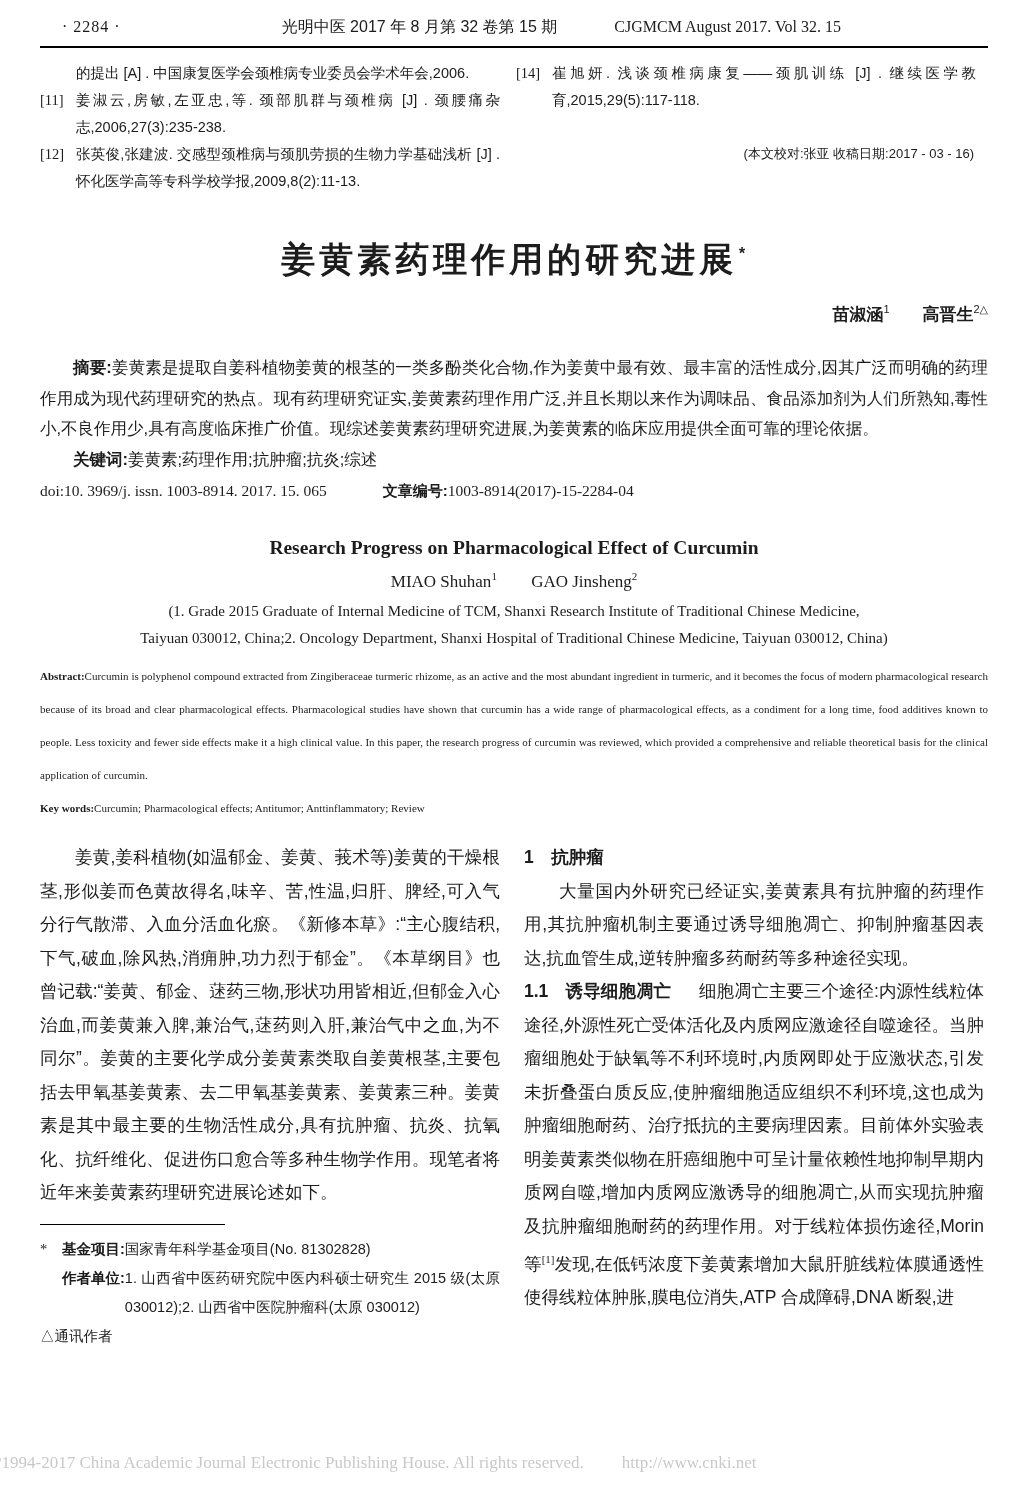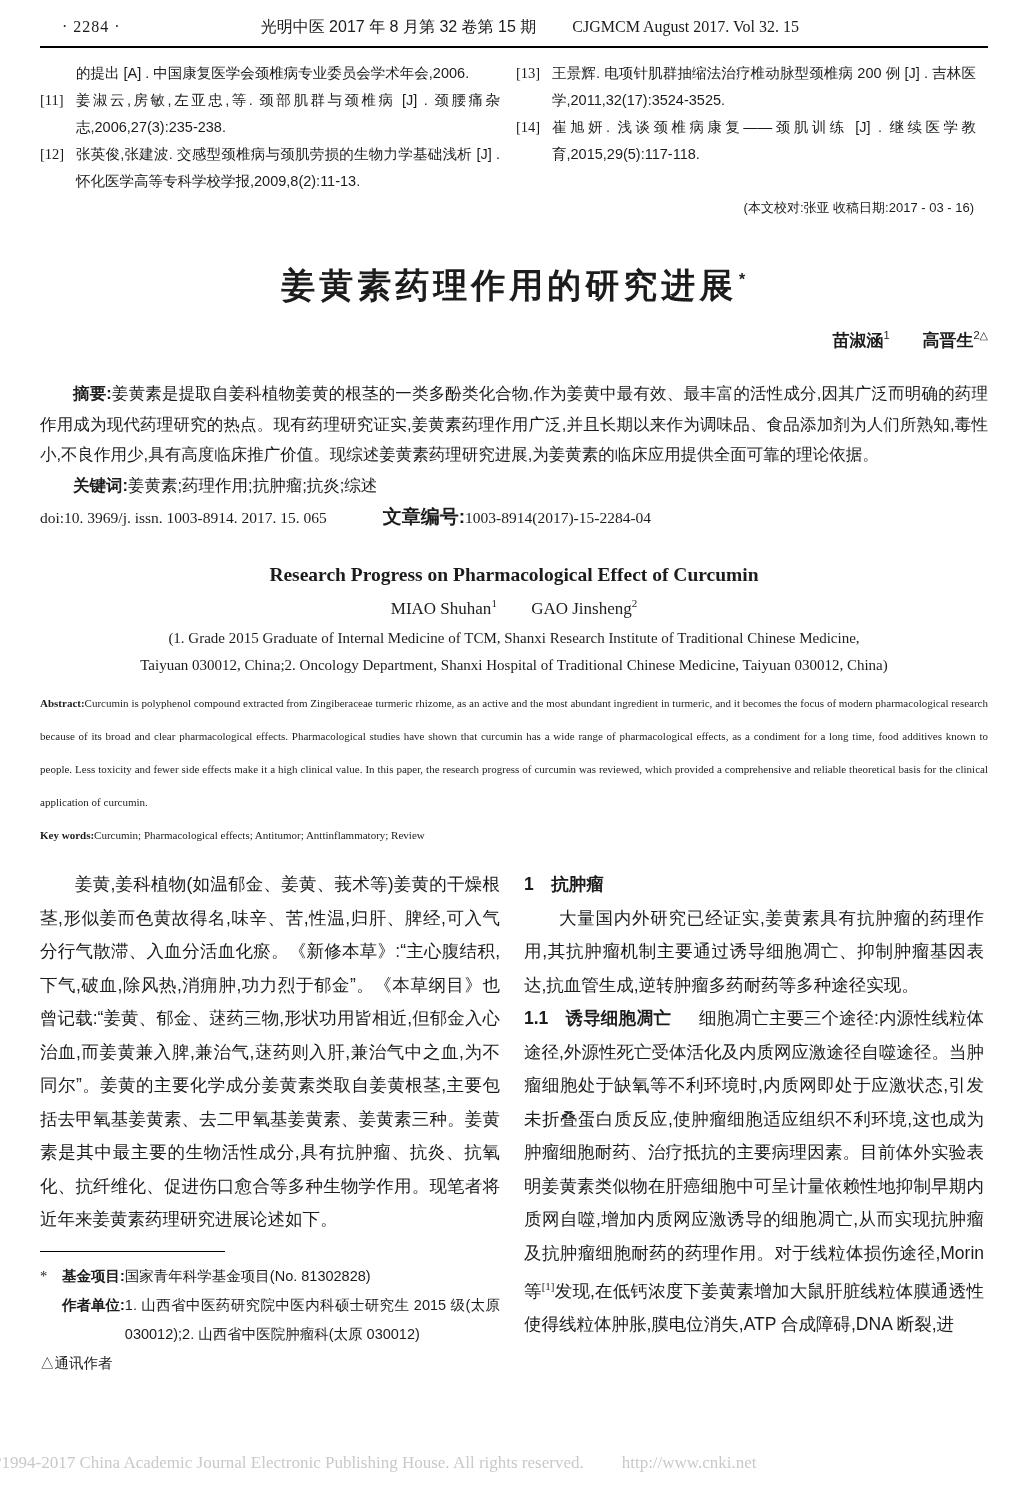--- a/index.html
+++ b/index.html
@@ -12,20 +12,21 @@
     color: #1c1c1c;
     font-family: "Liberation Serif", serif;
   }
   .page { padding: 12px 36px 0 40px; }
 
   
   .hdr {
     display: flex; align-items: flex-start;
     font-size: 16px; line-height: 22px;
     padding: 4px 0 8px 0;
+    gap: 21px;
   }
   .hdr .pagenum { margin-left: 22px; letter-spacing: 1px; font-family: "Liberation Serif", serif; }
   .hdr .jcn { margin-left: 140px; font-family: "Liberation Sans", sans-serif; }
   .hdr .jen { margin-left: 36px; font-family: "Liberation Serif", serif; }
   .hdr-rule { border-bottom: 2px solid #000; width: 948px; }
 
   
   .refs { display: flex; gap: 16px; margin-top: 12px; }
   .refcol { width: 460px; font-size: 14.5px; line-height: 27px; }
   .ref { display: flex; text-align: justify; }
@@ -53,21 +54,21 @@
   .abs-cn {
     margin-top: 26px;
     font-size: 16.5px; line-height: 30.5px;
     text-align: justify;
     font-family: "Liberation Sans", sans-serif;
   }
   .abs-cn .para { text-indent: 2em; }
   .b { font-weight: bold; font-family: "Liberation Sans", sans-serif; }
   .kw-line { text-indent: 2em; font-family: "Liberation Sans", sans-serif; }
   .doi-line { margin-top: 2px; font-family: "Liberation Serif", serif; font-size: 15.5px; }
-  .doi-line .artno-label { font-weight: bold; font-family: "Liberation Sans", sans-serif; margin-left: 56px; font-size: 19px; }
+  .doi-line .artno-label { font-weight: bold; font-family: "Liberation Sans", sans-serif; margin-left: 56px; font-size: 15px; }
 
   
   .title-en {
     text-align: center; margin-top: 30px;
     font-weight: bold; font-size: 19.5px;
     font-family: "Liberation Serif", serif;
   }
   .authors-en { text-align: center; margin-top: 12px; font-size: 17px; }
   .authors-en .au + .au { margin-left: 30px; }
   .authors-en sup { font-size: 11px; }
@@ -126,24 +127,20 @@
       <div class="ref">
         <span class="rlabel">[11]</span>
         <span class="rtext">姜淑云,房敏,左亚忠,等. 颈部肌群与颈椎病 [J] . 颈腰痛杂志,2006,27(3):235-238.</span>
       </div>
       <div class="ref">
         <span class="rlabel">[12]</span>
         <span class="rtext">张英俊,张建波. 交感型颈椎病与颈肌劳损的生物力学基础浅析 [J] . 怀化医学高等专科学校学报,2009,8(2):11-13.</span>
       </div>
     </div>
     <div class="refcol">
-      <div class="ref">
-        <span class="rlabel">[13]</span>
-        <span class="rtext">王景辉. 电项针肌群抽缩法治疗椎动脉型颈椎病 200 例 [J] . 吉林医学,2011,32(17):3524-3525.</span>
-      </div>
       <div class="ref">
         <span class="rlabel">[14]</span>
         <span class="rtext">崔旭妍. 浅谈颈椎病康复——颈肌训练 [J] . 继续医学教育,2015,29(5):117-118.</span>
       </div>
       <div class="proofnote">(本文校对:张亚    收稿日期:2017 - 03 - 16)</div>
     </div>
   </div>
 
   <div class="title-cn"><span>姜黄素药理作用的研究进展</span><sup>*</sup></div>
 

